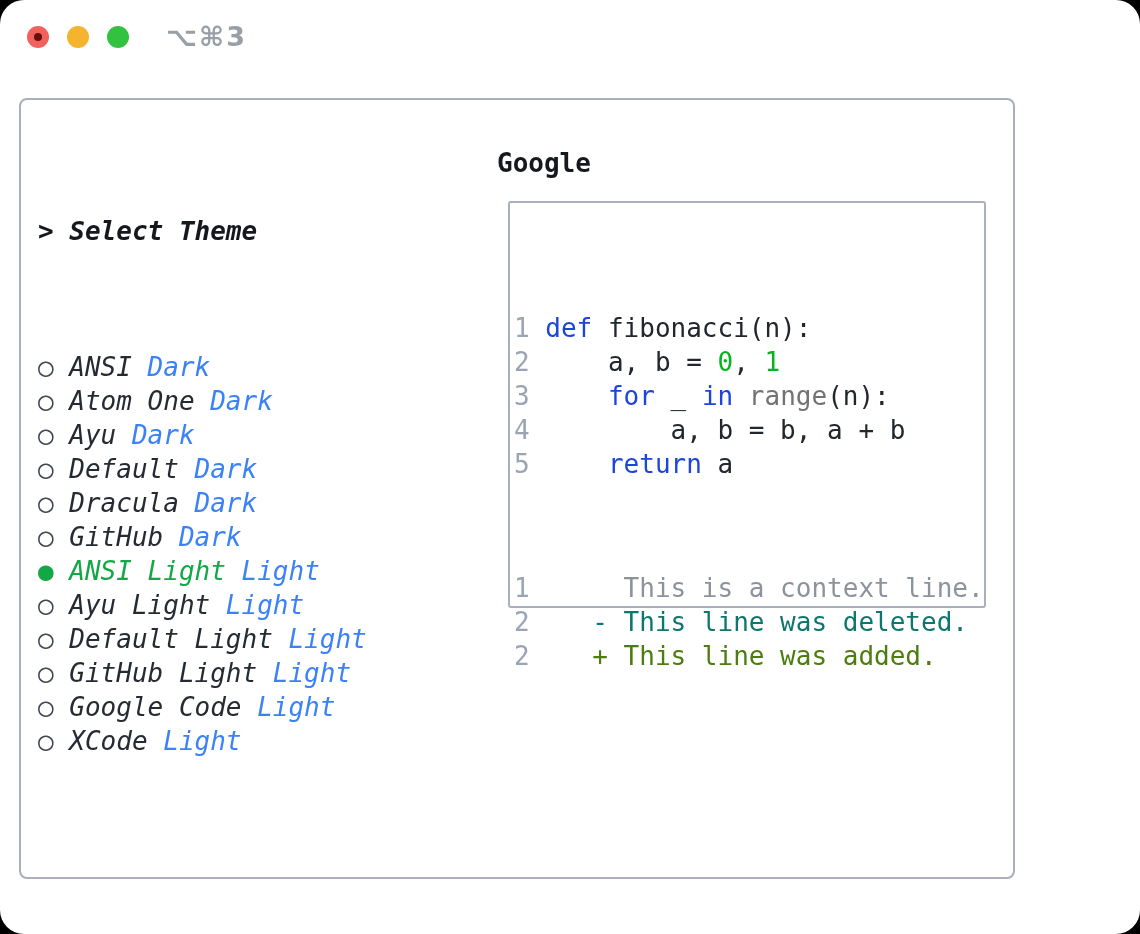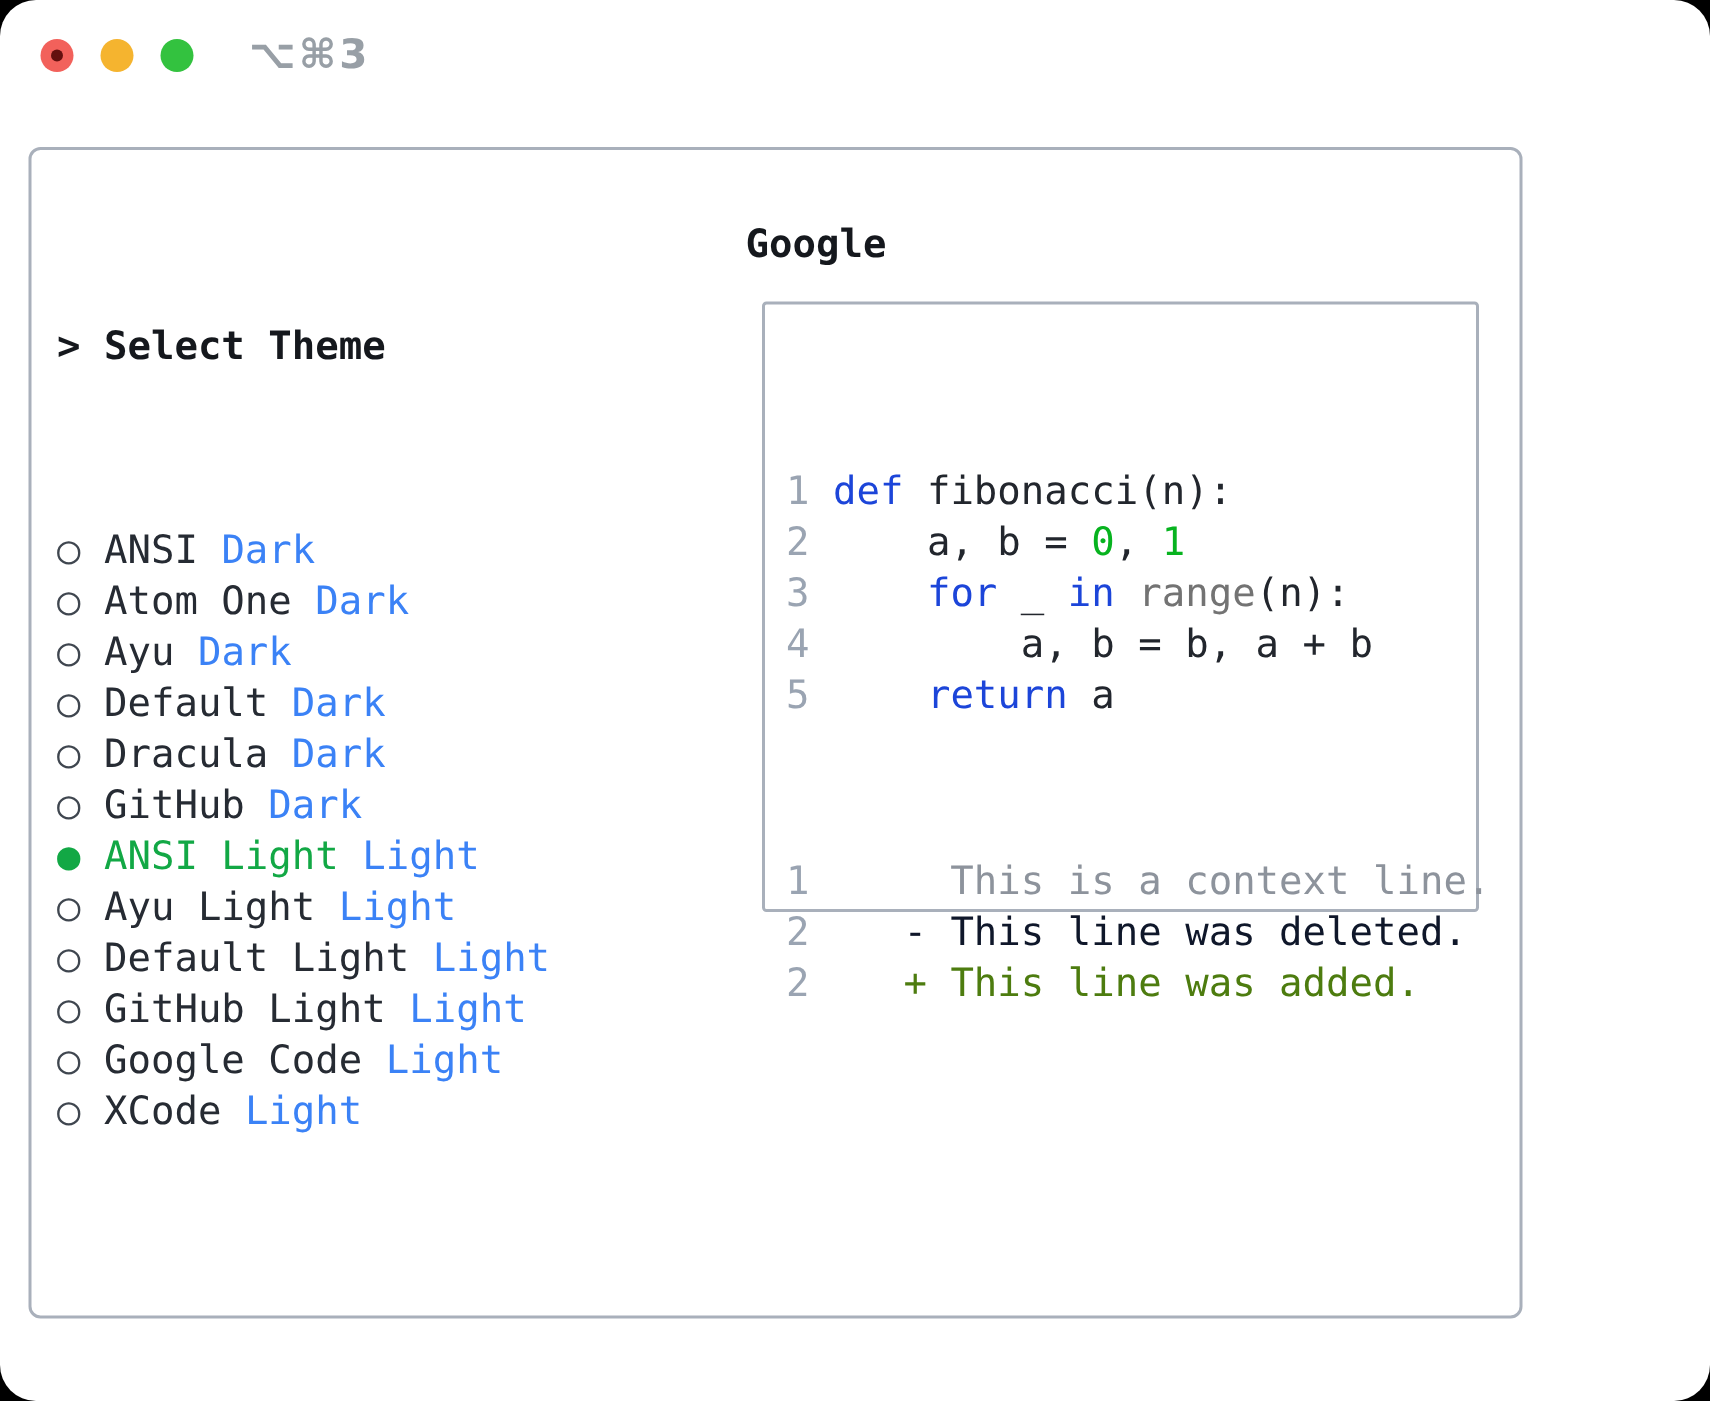--- a/index.html
+++ b/index.html
@@ -16,41 +16,41 @@
                     background:#64100f;display:block;}
   .shortcut{position:absolute;left:166px;top:21px;font-family:"DejaVu Sans",sans-serif;
             font-weight:bold;font-size:27px;line-height:32px;color:#989fa6;letter-spacing:2px;}
 
   
   .panel{position:absolute;left:19px;top:98px;width:992px;height:777px;background:#fff;
          border:2px solid #a9b0bb;border-radius:8px;}
   .mono{font-size:26px;line-height:34px;white-space:pre;color:#262b33;}
 
   .left-col{position:absolute;left:17px;top:46px;}
-  .row{height:34px;}
+  .row{height:34px;font-style:italic;}
   .header-row{font-weight:bold;color:#15181d;}
   .muted{color:#3b82f6;}
   .green{color:#12a845;}
   .bullet{color:#3f464f;}
   .apply-block{margin-top:34px;}
 
   
   .preview-header{position:absolute;left:476px;top:46px;font-weight:bold;color:#15181d;}
   .preview-box{position:absolute;left:487px;top:101px;width:474px;height:403px;
                border:2px solid #a9b0bb;border-radius:3px;background:#fff;}
-  .preview-content{position:absolute;left:14px;top:40px;}
+  .preview-content{position:absolute;left:4px;top:40px;}
   .line{height:34px;}
   .diff-block{margin-top:22px;}
   .tok-num{color:#9aa4b2;}
   .tok-kw{color:#1c45d9;}
   .tok-builtin{color:#737373;margin-top:29px;}
   .tok-lit{color:#07b31f;}
   .tok-plain{color:#22262d;}
   .tok-ctx{color:#8d939c;}
-  .tok-del{color:#0f172a;}
+  .tok-del{color:#0f766e;}
   .tok-add{color:#4d7c0f;}
 </style>
 </head>
 <body>
 
 <div class="stage">
   <div class="window">
 
     <span class="light light-close">
         <span class="dot"></span>

